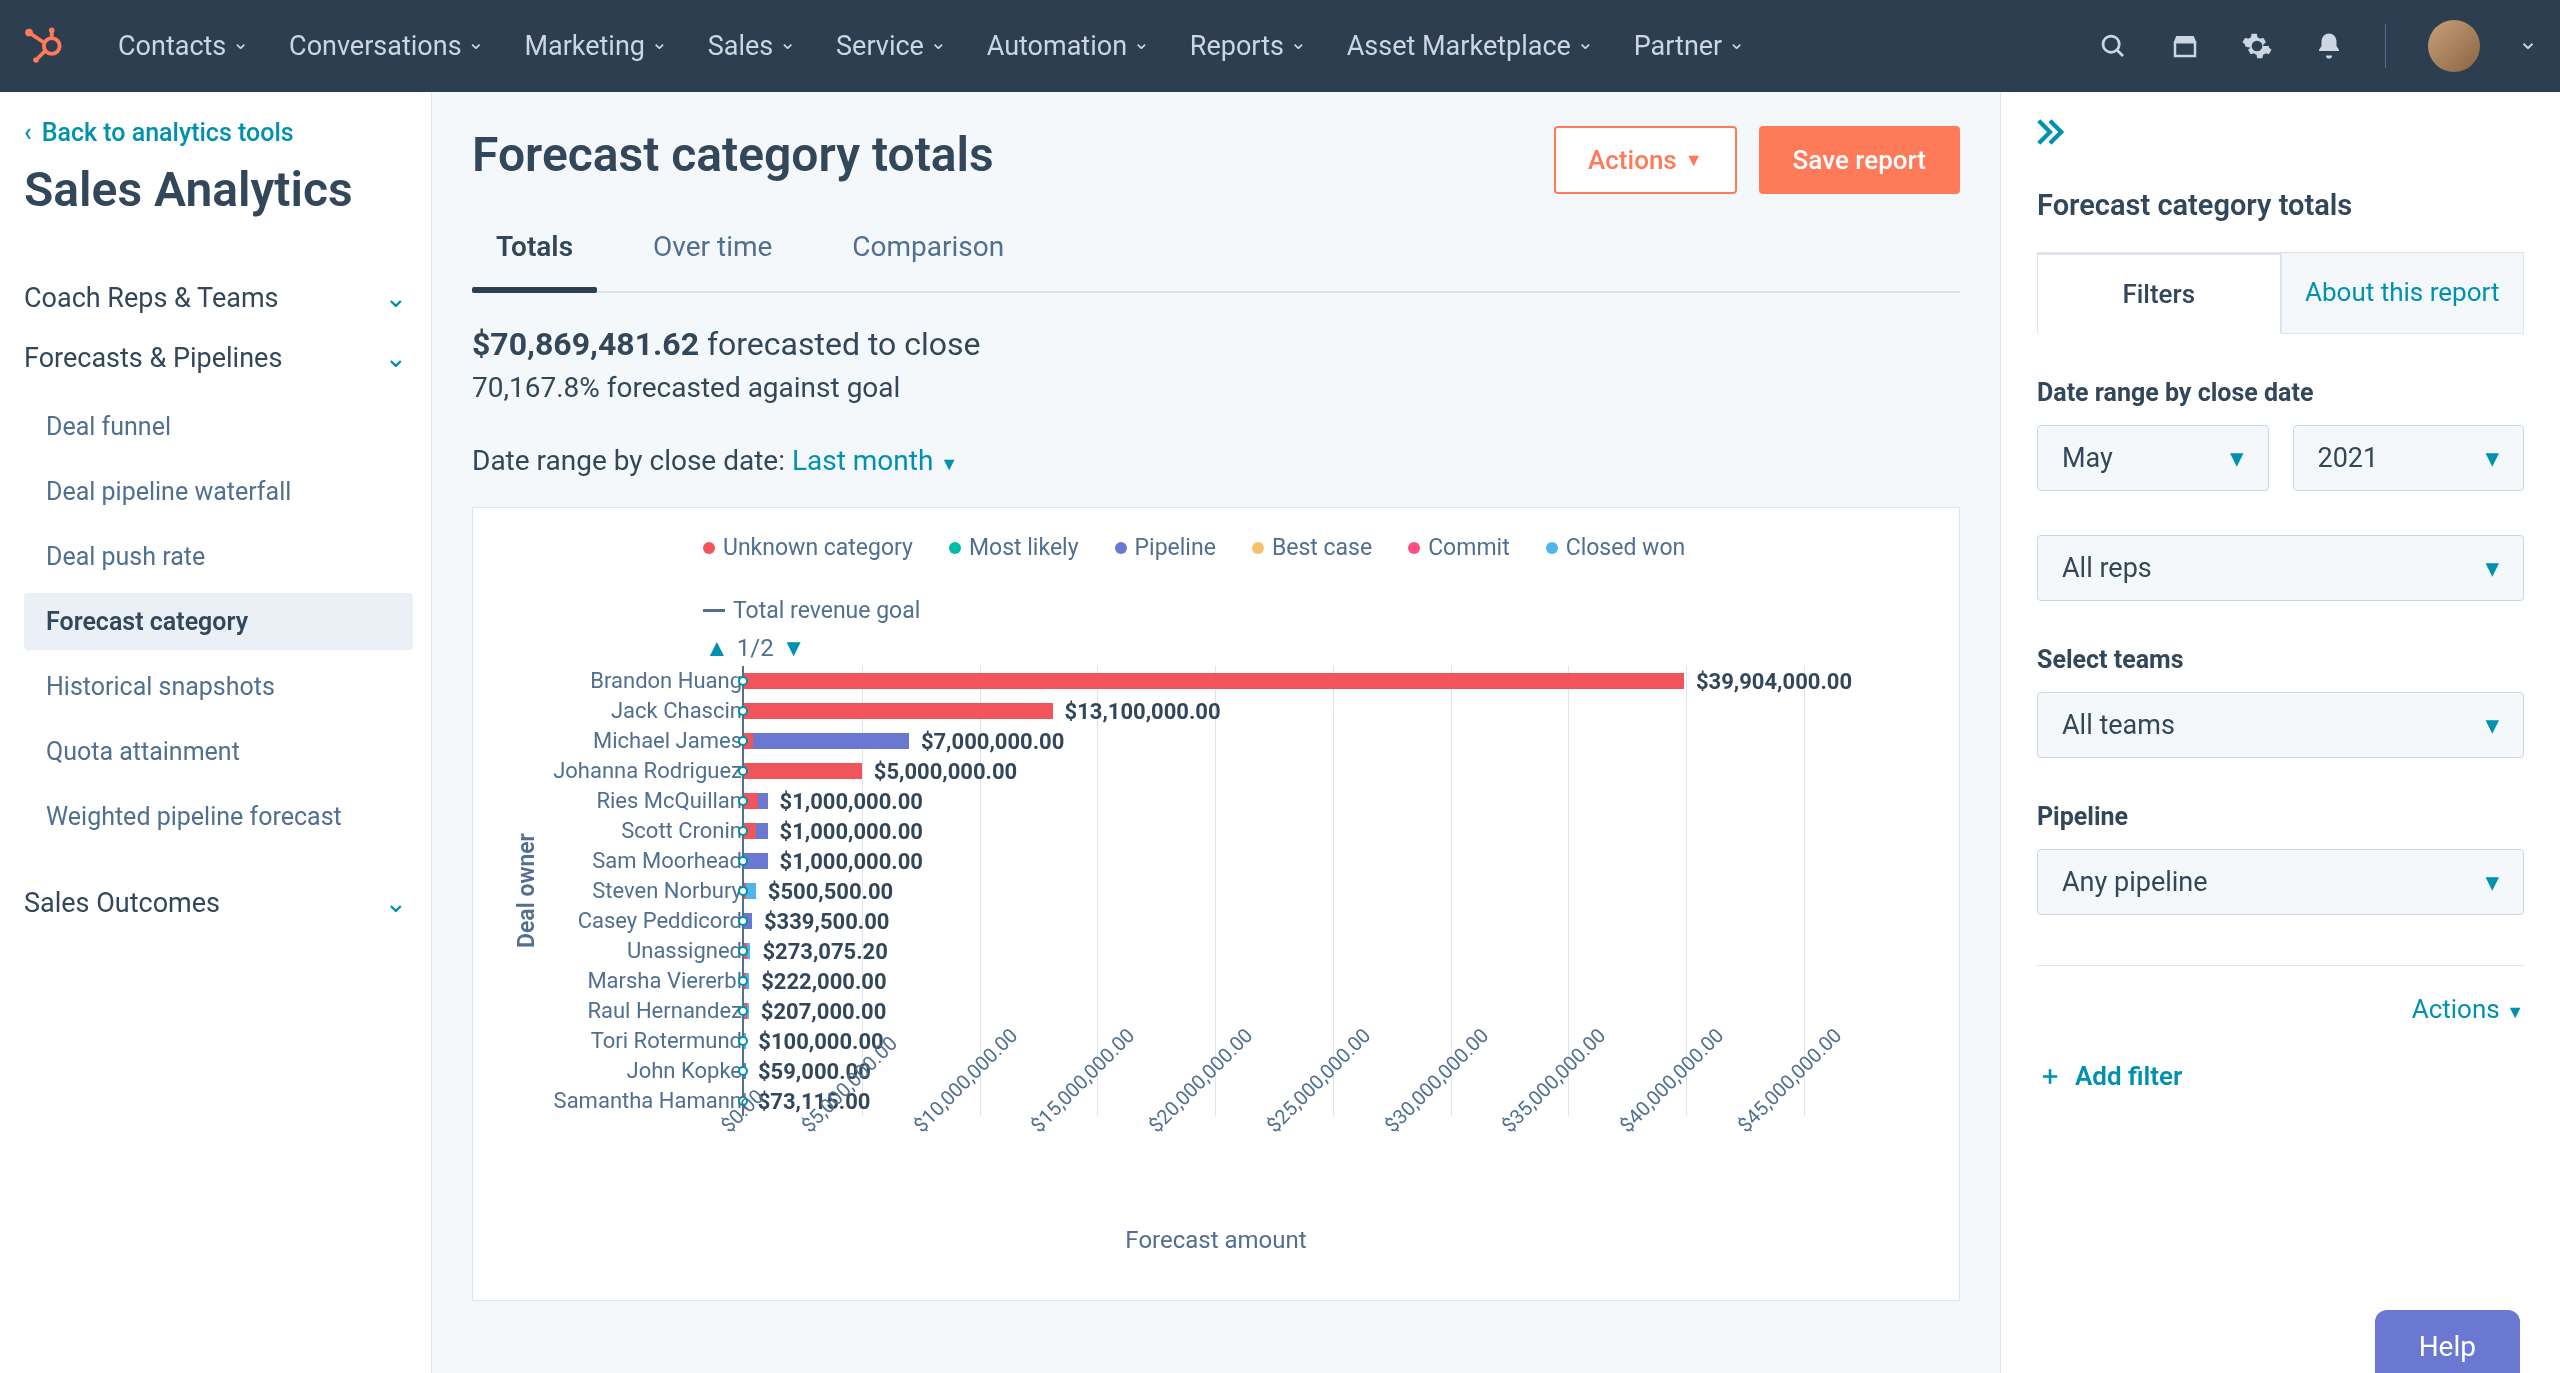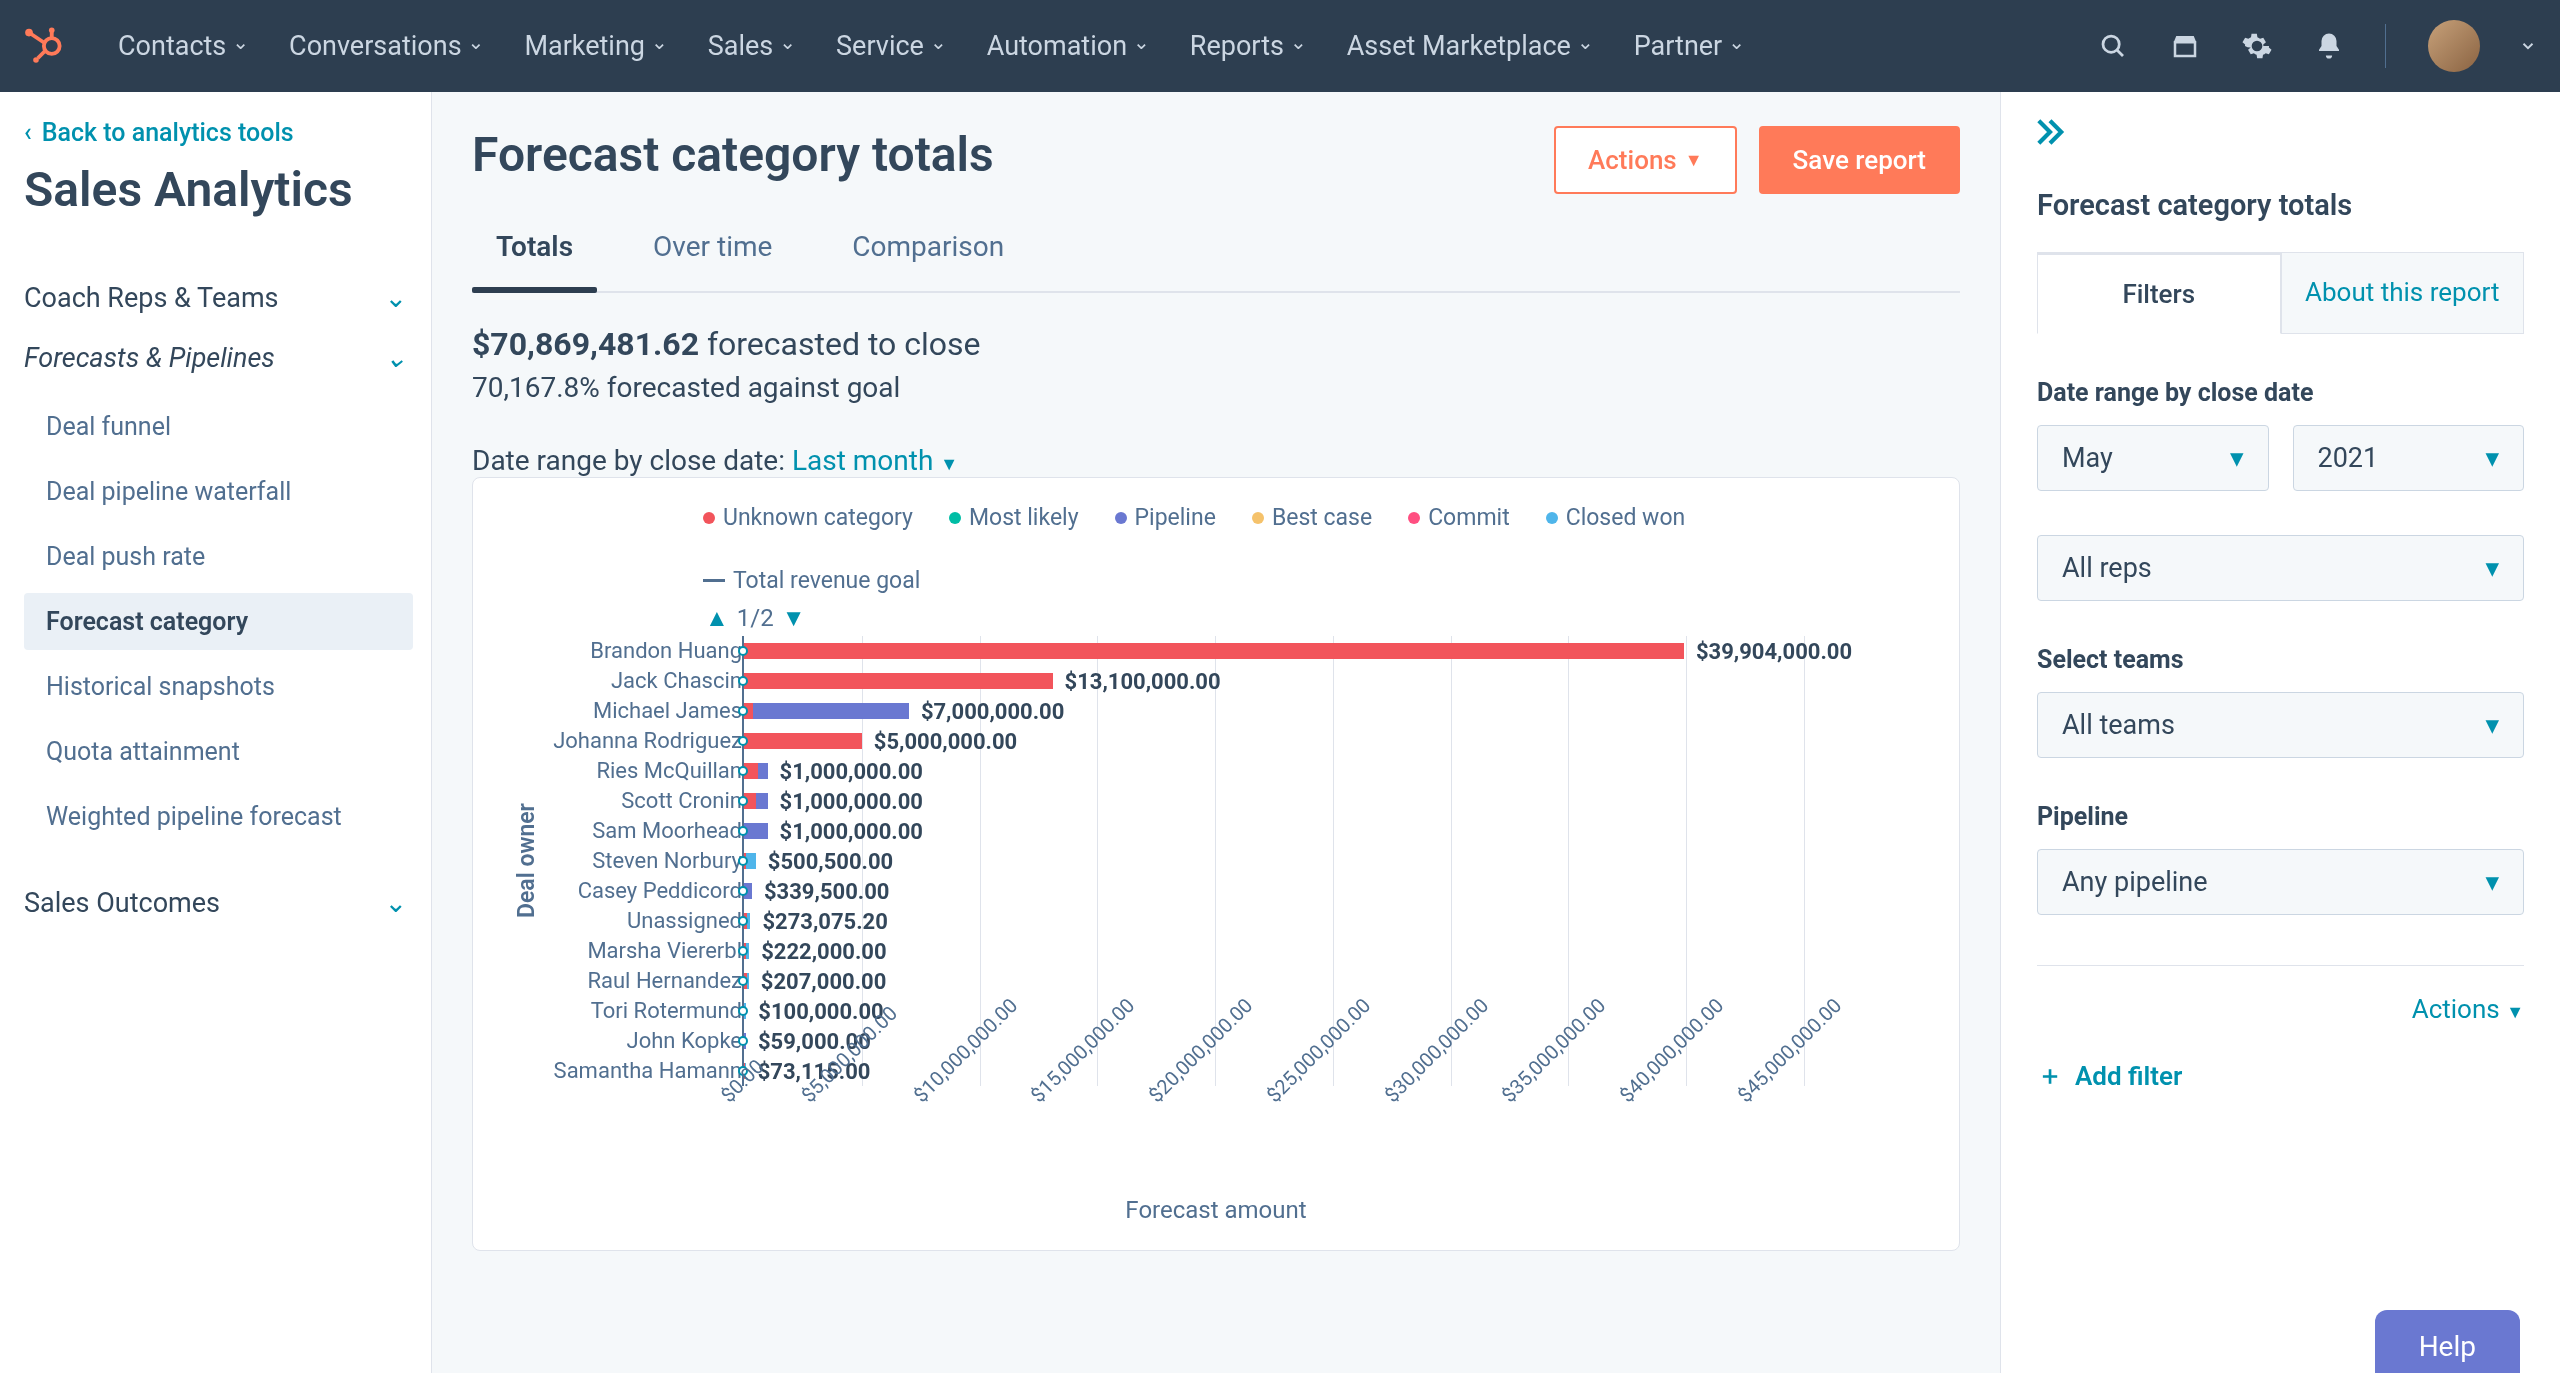--- a/index.html
+++ b/index.html
@@ -19,21 +19,21 @@
   
   .page { display: flex; height: calc(100% - 92px); }
   .sidebar-left { width: 432px; background: #fff; border-right: 1px solid #dfe3eb; padding: 26px 18px 0 24px; }
   .content { flex: 1; padding: 34px 40px 0 40px; overflow: hidden; }
   .sidebar-right { width: 560px; background: #fff; border-left: 1px solid #dfe3eb; padding: 26px 36px 0 36px; position: relative; }
 
   
   .back-link { color: #0091ae; font-size: 25px; font-weight: 500; cursor: pointer; display:flex; align-items:center; gap:10px; margin-bottom: 14px;}
   .lside-title { font-size: 48px; font-weight: 600; color: #33475b; margin-bottom: 50px; }
   .lside-section { display: flex; justify-content: space-between; align-items: center; font-size: 27px; color: #33475b; padding: 14px 6px 14px 0; cursor:pointer; }
-  .lside-section + .lside-section { margin-top: 32px; font-style: italic;}
+  .lside-section + .lside-section { margin-top: 32px;}
   .lside-section .exp { color:#0091ae; }
   .lside-items { margin-top: 10px; }
   .lside-item { font-size: 25px; color: #516f90; padding: 14px 14px 14px 22px; cursor:pointer; border-radius: 4px; margin: 8px 0; }
   .lside-item.active { background: #eaf0f6; color: #33475b; font-weight: 600; }
 
   
   .c-title-row { display:flex; justify-content:space-between; align-items:flex-start; }
   .c-title { font-size: 48px; font-weight: 600; color: #33475b; }
   .c-actions { display:flex; gap: 22px; }
   .btn { height: 68px; padding: 0 32px; border-radius: 4px; font-size: 26px; font-weight: 500; cursor:pointer; display:flex; align-items:center; justify-content:center; gap:8px;}
@@ -44,21 +44,21 @@
   .tab.active { color:#33475b; font-weight: 600; }
   .tab.active::after { content:""; position:absolute; left:-24px; right:-24px; bottom:-2px; height:6px; background:#2d3e50; border-radius:2px;}
   .summary { margin-top: 32px; }
   .sum-main { font-size: 32px; color:#33475b; }
   .sum-main b { font-weight: 700; }
   .sum-sub { font-size: 28px; color:#33475b; margin-top: 8px; }
   .date-row { margin-top: 40px; font-size: 28px; color:#33475b; }
   .date-row .lnk { color:#0091ae; cursor:pointer; }
 
   
-  .card { background:#fff; border:1px solid #dfe3eb; border-radius:8px; padding: 26px 30px 26px 30px; }
+  .card { background:#fff; border:1px solid #dfe3eb; border-radius:0; margin-top: 30px; padding: 26px 30px 46px 30px; }
   .legend { display:flex; flex-wrap:wrap; gap: 36px; font-size:23px; color:#516f90; align-items:center; margin-left: 200px;}
   .lg-item { display:flex; align-items:center; gap:8px; cursor:pointer;}
   .dot { width:12px; height:12px; border-radius:50%; display:inline-block;}
   .line-sw { width:22px; height:3px; background:#516f90; display:inline-block;}
   .pager { margin: 10px 0 0 202px; display:flex; gap:8px; font-size:24px; color:#516f90; align-items:center;}
   .pager .tri { color:#0091ae; cursor:pointer;}
   .chart-body { display:flex; margin-top: 4px;}
   .y-axis-label { writing-mode: vertical-rl; transform: rotate(180deg); font-size:23px; color:#516f90; font-weight:600; text-align:center; padding: 0 10px; display:flex; align-items:center; justify-content:center;}
   .y-names { width: 192px; text-align:right; font-size:22px; color:#516f90; }
   .y-names div { height:30px; line-height:30px; }

